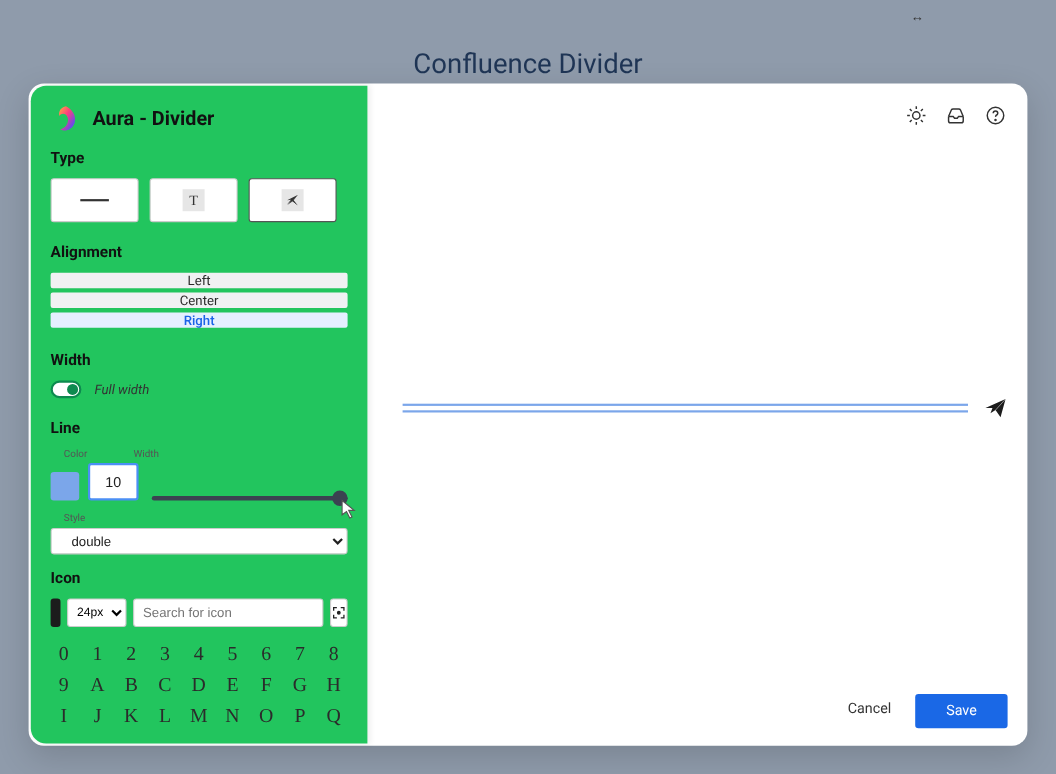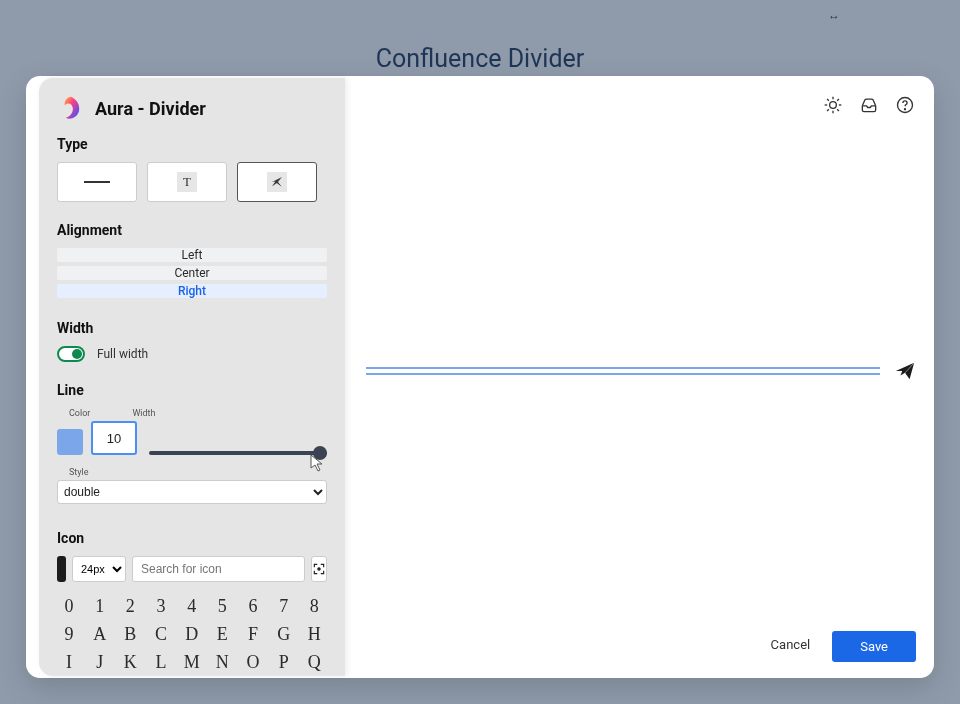--- a/index.html
+++ b/index.html
@@ -33,25 +33,25 @@
     left: 26px;
     top: 76px;
     width: 908px;
     height: 602px;
     background: #fff;
     border-radius: 14px;
     box-shadow: 0 10px 30px rgba(0,0,0,0.15);
   }
   .sidebar {
     position: absolute;
-    left: 13px;
+    left: 2px;
     top: 2px;
     width: 306px;
     height: 598px;
-    background: #e5e5e5;
+    background: #22c55e;
     border-radius: 14px 0 0 14px;
     box-shadow: 2px 0 6px rgba(0,0,0,0.08);
     padding: 16px 18px 12px 18px;
     overflow-y: auto;
   }
   .title-row {
     display: flex;
     align-items: center;
     gap: 10px;
     margin-bottom: 14px;
@@ -137,21 +137,21 @@
     cursor: pointer;
     background: #fff;
   }
   .toggle-knob {
     position: absolute;
     right: 1px; top: 1px;
     width: 10px; height: 10px;
     background: #0d8a4f;
     border-radius: 50%;
   }
-  .toggle-label { font-size: 12px; color: #333; }
+  .toggle-label { font-size: 12px; color: #333; font-style: italic; }
   .sublabel {
     font-size: 9px;
     color: #555;
     margin-bottom: 3px;
     padding-left: 12px;
   }
   .line-controls {
     display: flex;
     align-items: flex-end;
     gap: 8px;
@@ -193,24 +193,24 @@
     background: #3b4251;
     border-radius: 50%;
     cursor: pointer;
   }
   .style-select {
     width: 100%;
     height: 24px;
     border: 1px solid #ccc;
     border-radius: 3px;
     font-size: 12px;
-    padding: 0 2px;
+    padding: 0 14px;
     color: #222;
     background: #fff;
-    margin-bottom: 20px;
+    margin-bottom: 8px;
   }
   .icon-row {
     display: flex;
     gap: 6px;
     align-items: center;
     margin-bottom: 12px;
   }
   .size-select {
     width: 54px;
     height: 26px;

